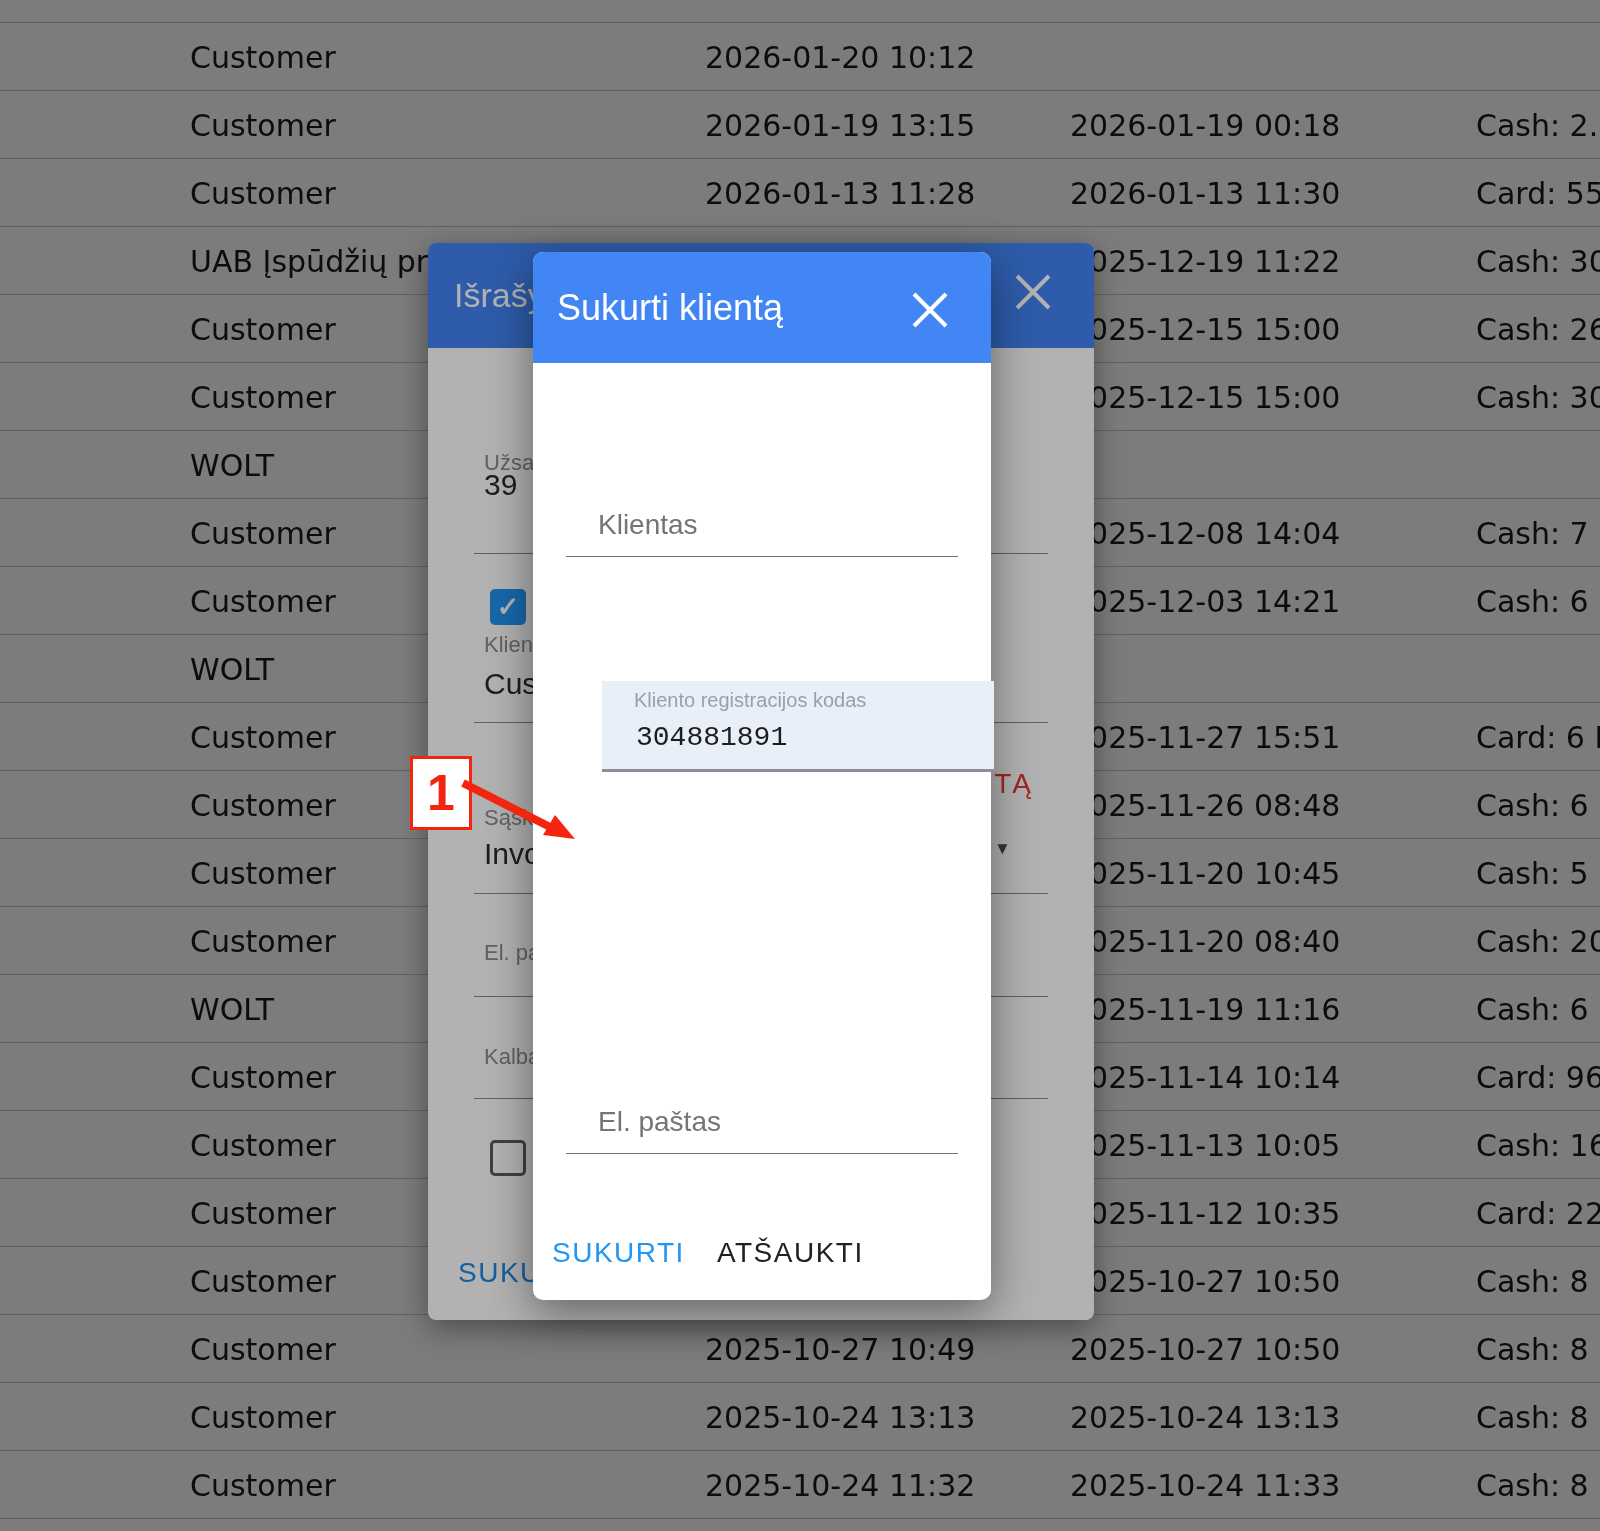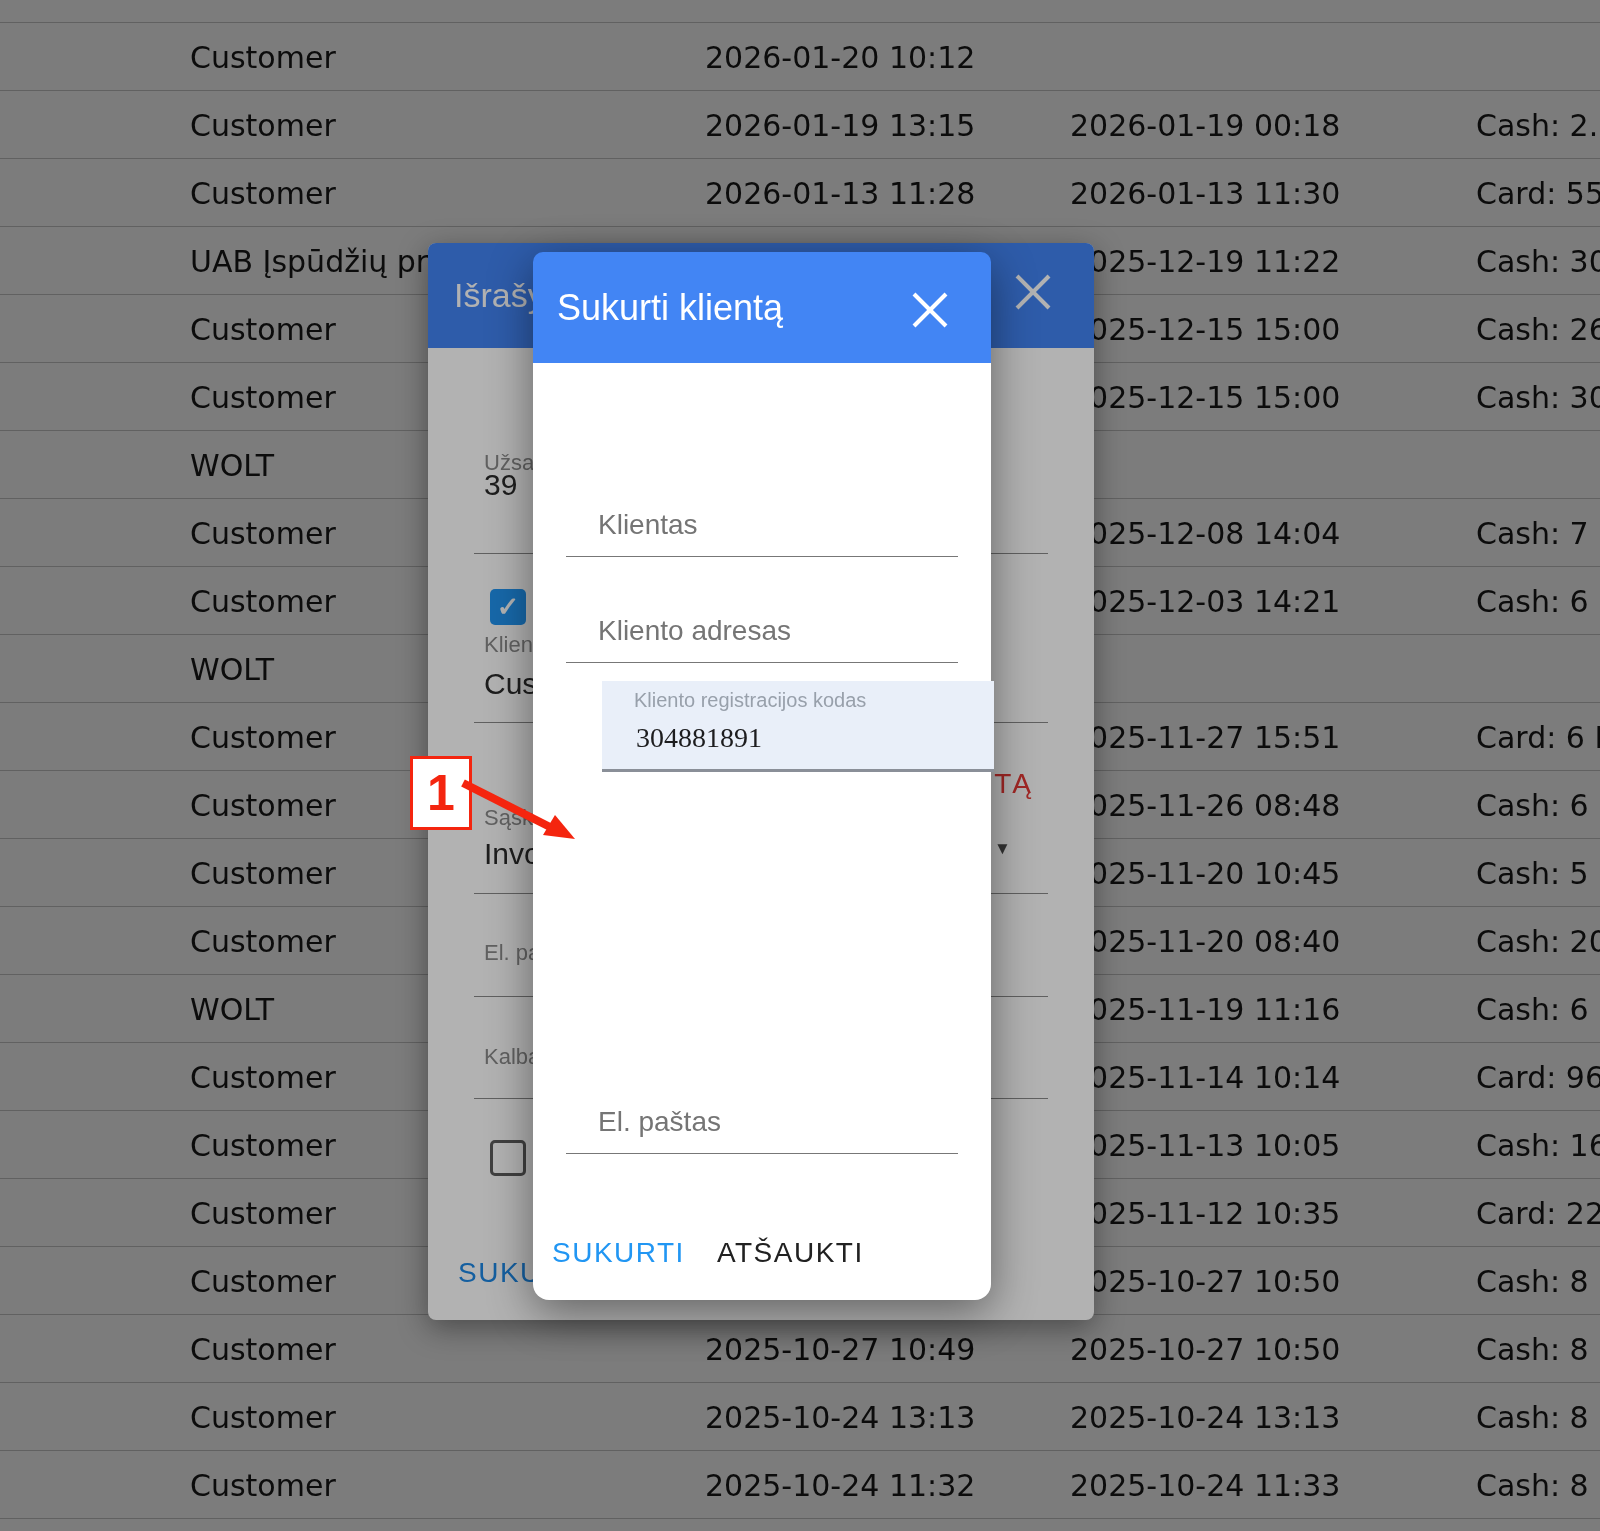--- a/index.html
+++ b/index.html
@@ -36,36 +36,36 @@
   .cb-on{background:#2196f3;color:#fff;font-size:27px;font-weight:bold;display:flex;
          align-items:center;justify-content:center;}
   .cb-off{border:3px solid #5c5c5c;background:transparent;box-sizing:border-box;}
   .b-create{position:absolute;left:30px;top:909px;font-size:28px;letter-spacing:1.5px;
             color:#1e88e5;white-space:nowrap;cursor:pointer;}
   .b-issue{position:absolute;right:62px;top:420px;font-size:28px;letter-spacing:1px;
            color:#e53935;white-space:nowrap;cursor:pointer;}
   .b-caret{position:absolute;left:566px;top:491px;font-size:17px;color:#4a4a4a;}
   
   .modal{position:absolute;left:533px;top:252px;width:458px;height:1048px;background:#fff;
-         border-radius:16px;z-index:40;box-shadow:0 12px 45px rgba(0,0,0,.45);}
+         border-radius:10px;z-index:40;box-shadow:0 12px 45px rgba(0,0,0,.45);}
   .modal-header{position:relative;height:111px;background:#4285f4;border-radius:10px 10px 0 0;
                 display:flex;align-items:center;}
   .modal-title{color:#fff;font-size:36px;padding-left:24px;}
   .mdl-x{right:39px;top:36px;}
   .modal-body{position:absolute;left:0;top:111px;right:0;bottom:0;}
   .f-plain{position:absolute;left:33px;width:392px;height:64px;border:none;outline:none;
            background:transparent;border-bottom:1.5px solid #777;font-size:28px;color:#212121;
            padding:0 0 0 32px;box-sizing:border-box;font-family:"Liberation Sans",sans-serif;}
   .f-plain::placeholder{color:#757575;opacity:1;}
   .f-box{position:absolute;left:33px;width:392px;box-sizing:border-box;margin-left:36px;}
   .f-reg{top:318px;height:91px;background:#e9eff9;border-bottom:3px solid #8a8f98;}
   .f-reg .f-lab{position:absolute;left:32px;top:8px;font-size:20px;color:#98a0ab;white-space:nowrap;}
   .f-reg input{position:absolute;left:32px;top:40px;width:340px;border:none;outline:none;
                background:transparent;font-size:28px;color:#1d1d1f;
-               font-family:Liberation Serif, serif;}
+               font-family:Liberation Mono, monospace;}
   .search-link{position:absolute;left:61px;top:438px;font-size:28px;letter-spacing:2.5px;
                color:#f4402c;white-space:nowrap;cursor:pointer;}
   .f-vat{top:499px;height:83px;background:#f3f7fb;border-bottom:2px solid #4a4a4a;}
   .f-vat input{position:absolute;left:32px;top:24px;width:340px;border:none;outline:none;
                background:transparent;font-size:28px;color:#212121;
                font-family:"Liberation Sans",sans-serif;}
   .f-vat input::placeholder{color:#757575;opacity:1;}
   .btn-row{position:absolute;left:17px;top:864px;display:flex;gap:28px;}
   .txt-btn{font-size:28px;letter-spacing:1.5px;background:none;border:none;cursor:pointer;
            padding:10px 2px;font-family:"Liberation Sans",sans-serif;white-space:nowrap;}
@@ -289,21 +289,20 @@
   <div class="modal">
     <div class="modal-header">
       <div class="modal-title">Sukurti klientą</div>
       <svg class="x-btn mdl-x" viewBox="0 0 44 44">
         <line x1="6" y1="6" x2="38" y2="38" stroke="#ffffff" stroke-width="4"></line>
         <line x1="38" y1="6" x2="6" y2="38" stroke="#ffffff" stroke-width="4"></line>
       </svg>
     </div>
     <div class="modal-body">
       <input class="f-plain" style="top: 130px;" type="text" placeholder="Klientas">
-      <input class="f-plain" style="top: 236px;" type="text" placeholder="Kliento adresas">
 
       <div class="f-box f-reg">
         <div class="f-lab">Kliento registracijos kodas</div>
         <input type="text" value="304881891" style="">
       </div>
 
 
 
       <input class="f-plain" style="top: 727px;" type="text" placeholder="El. paštas">
 

